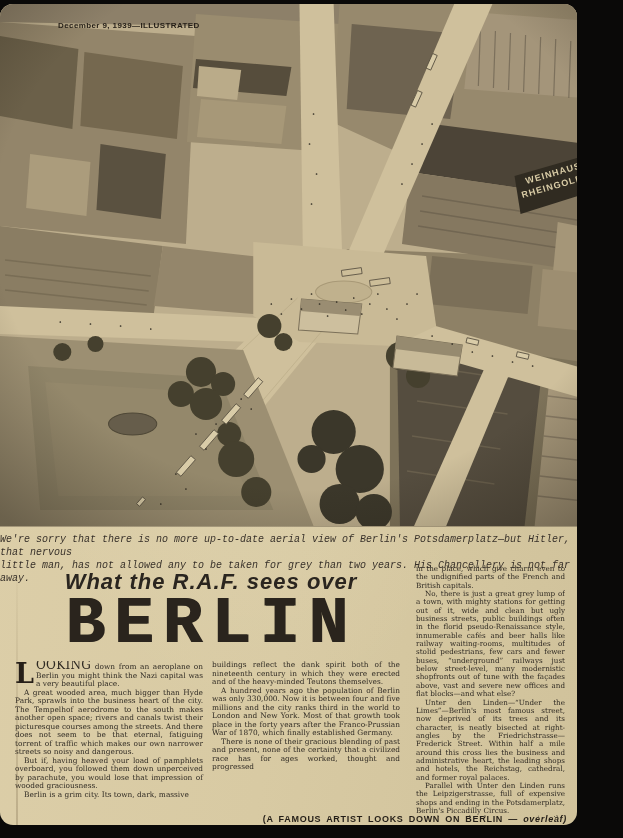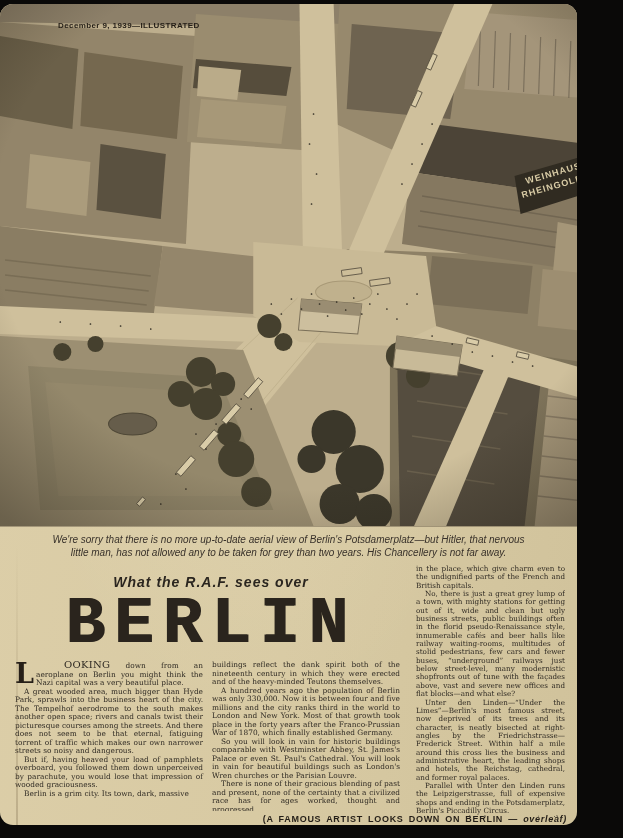--- a/index.html
+++ b/index.html
@@ -8,39 +8,39 @@
   .paper{position:absolute;left:0;top:4px;width:577px;height:821px;overflow:hidden;
     background:
       radial-gradient(ellipse at 45% 25%, rgba(255,250,228,.18), rgba(0,0,0,0) 60%),
       linear-gradient(100deg,#c9ba94 0%,#dccea8 10%,#d8caa3 55%,#d0c29b 100%); border-radius: 13px;}
   .crease{position:absolute;left:16px;top:540px;bottom:0;width:2px;
     background:linear-gradient(rgba(0,0,0,0),rgba(110,92,62,.28));}
   .photo-wrap{position:relative;width:610px;height:522px;border-bottom:1px solid rgba(60,50,38,.35);}
   .photo-wrap svg{display:block;}
   .masthead{position:absolute;top:17px;left:58px;font-weight:bold;font-size:8px;
     letter-spacing:.4px;color:#241e17;}
-  .caption{text-align:center;font-style:italic;font-family:Liberation Sans, sans-serif;
+  .caption{font-style:italic;font-family:Liberation Mono, monospace;
     font-size:10px;line-height:13px;color:#38312a;margin-top:6px;}
   .content{position:absolute;left:15px;right:12px;top:561px;bottom:12px;display:flex;}
   .left-block{width:392px;flex:none;}
   .headline{text-align:center;}
-  .kicker{font-style:italic;font-weight:bold;font-size:14px;line-height:26px;
+  .kicker{font-style:italic;font-weight:bold;font-size:22px;line-height:26px;
     color:#2a251f;letter-spacing:1px;margin-top:4px;}
   .berlin{font-family:Liberation Mono, monospace;font-weight:bold;font-size:66px;line-height:58px;
     letter-spacing:9px;color:#2a241d;text-shadow:1.3px 0 0 #2a241d;margin-top:1px;}
   .cols{display:flex;gap:9px;margin-top:7px;height:150px;overflow:hidden;}
   .col{width:188px;flex:none;}
   .content p{margin:0;text-align:justify;font-family:"DejaVu Serif",serif;
     font-size:7.4px;line-height:8.5px;color:#2e2922;}
   .content p.ind{text-indent:9px;}
   .right-col{flex:1;margin-left:9px;height:252px;overflow:hidden;}
   .right-col p{font-size:7.2px;line-height:8.35px;}
   .dropcap{float:left;font-family:"DejaVu Serif",serif;font-weight:bold;font-size:27px;
     line-height:23px;padding:1px 2px 0 0;color:#261f18;}
-  .sc{font-size:10px;letter-spacing:.3px;margin-left:28px;}
+  .sc{font-size:12px;letter-spacing:.3px;}
   .footer{position:absolute;right:10px;bottom:1px;font-weight:bold;font-size:9px;
     letter-spacing:.7px;word-spacing:2px;color:#241e17;white-space:nowrap;}
   .footer .it{font-style:italic;}
 </style>
 </head>
 <body>
 
 <div class="paper">
 
   <div class="photo-wrap">
@@ -184,21 +184,20 @@
       <div class="cols">
         <div class="col">
           <p><span class="dropcap">L</span><span class="sc">OOKING</span><span> down from an aeroplane on Berlin you might think the Nazi capital was a very beautiful place.</span></p>
           <p class="ind">A great wooded area, much bigger than Hyde Park, sprawls into the business heart of the city. The Tempelhof aerodrome to the south makes another open space; rivers and canals twist their picturesque courses among the streets. And there does not seem to be that eternal, fatiguing torrent of traffic which makes our own narrower streets so noisy and dangerous.</p>
           <p class="ind">But if, having heaved your load of pamphlets overboard, you followed them down unperceived by parachute, you would lose that impression of wooded graciousness.</p>
           <p class="ind">Berlin is a grim city. Its town, dark, massive</p>
         </div>
         <div class="col">
           <p>buildings reflect the dank spirit both of the nineteenth century in which they were erected and of the heavy-minded Teutons themselves.</p>
           <p class="ind">A hundred years ago the population of Berlin was only 330,000. Now it is between four and five millions and the city ranks third in the world to London and New York. Most of that growth took place in the forty years after the Franco-Prussian War of 1870, which finally established Germany.</p>
-          <p class="ind">So you will look in vain for historic buildings comparable with Westminster Abbey, St. James's Palace or even St. Paul's Cathedral. You will look in vain for beautiful buildings such as London's Wren churches or the Parisian Louvre.</p>
           <p class="ind">There is none of their gracious blending of past and present, none of the certainty that a civilized race has for ages worked, thought and progressed</p>
         </div>
       </div>
     </div>
     <div class="right-col">
       <p>in the place, which give charm even to the undignified parts of the French and British capitals.</p>
       <p class="ind">No, there is just a great grey lump of a town, with mighty stations for getting out of it, wide and clean but ugly business streets, public buildings often in the florid pseudo-Renaissance style, innumerable cafés and beer halls like railway waiting-rooms, multitudes of stolid pedestrians, few cars and fewer buses, “underground” railways just below street-level, many modernistic shopfronts out of tune with the façades above, vast and severe new offices and flat blocks—and what else?</p>
       <p class="ind">Unter den Linden—“Under the Limes”—Berlin's most famous street, now deprived of its trees and its character, is neatly bisected at right-angles by the Friedrichstrasse—Frederick Street. Within half a mile around this cross lies the business and administrative heart, the leading shops and hotels, the Reichstag, cathedral, and former royal palaces.</p>
       <p class="ind">Parallel with Unter den Linden runs the Leipzigerstrasse, full of expensive shops and ending in the Potsdamerplatz, Berlin's Piccadilly Circus.</p>
       <p class="ind">And round the corner is the Wilhelmstrasse, famed headquarters of Prussian intrigue and war-mongering throughout living memory. That street is the most noisome rat-run of the Nazi Party.</p>

